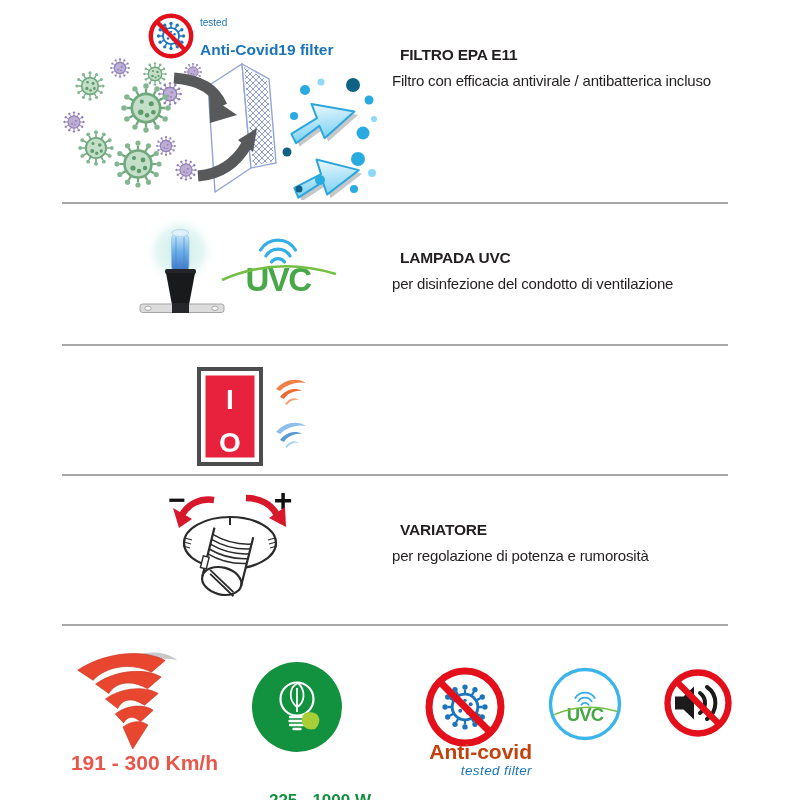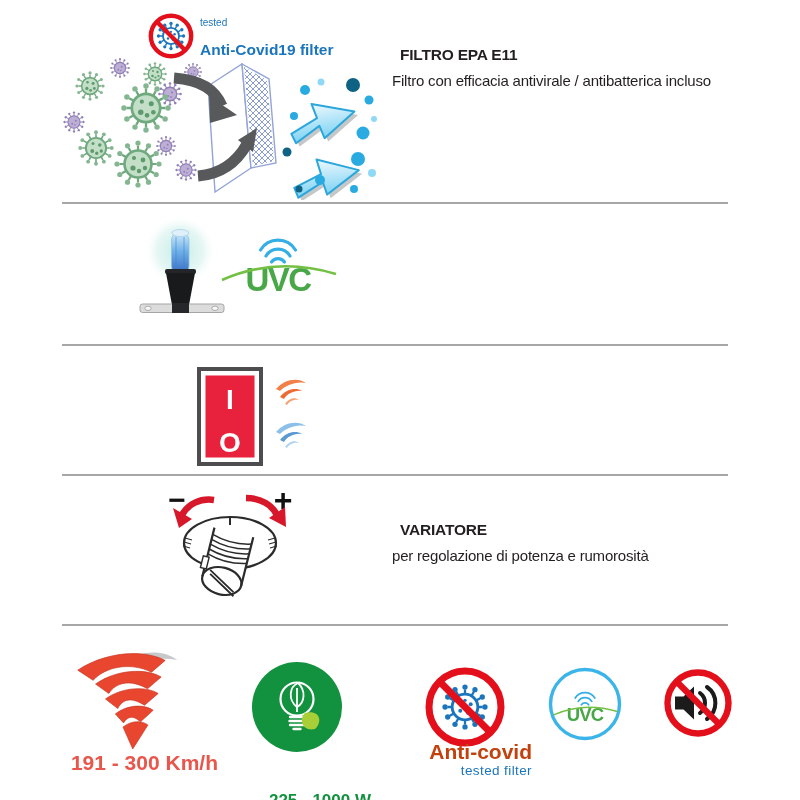--- a/index.html
+++ b/index.html
@@ -11,21 +11,21 @@
   .logo-text{margin-left:4px;padding-top:8px;line-height:1;}
   .logo-tested{font-size:10px;color:#1b75bc;display:block;}
   .logo-name{font-size:15.5px;font-weight:bold;color:#1b75bc;display:block;margin-top:14px;}
   .feature-text{position:absolute;left:392px;width:350px;}
   .feature-text h3{margin:8px;font-size:15.5px;line-height:17px;font-weight:bold;letter-spacing:-0.2px;color:#231f20;}
   .feature-text p{margin:1px 0 0 0;font-size:15px;line-height:19px;color:#231f20;letter-spacing:-0.2px;}
   .badge-label{position:absolute;text-align:right;line-height:1.1;}
   .lbl-speed{left:48px;top:751px;width:170px;font-size:21px;font-weight:bold;color:#e8564c;}
   .lbl-power{left:226px;top:792px;width:145px;font-size:17px;color:#12913e;font-weight:bold;}
   .lbl-anticovid{left:400px;top:740px;width:132px;font-size:21px;font-weight:bold;color:#c2410c;}
-  .lbl-anticovid-sub{left:400px;top:764px;width:132px;font-size:13.5px;color:#1b75bc;letter-spacing:0.4px;}
+  .lbl-anticovid-sub{left:400px;top:764px;width:132px;font-size:13.5px;color:#1b75bc;letter-spacing:0.4px;font-style:italic;}
   svg text{font-family:"Liberation Sans",sans-serif;}
 </style>
 </head>
 <body>
 
 <div class="page">
 
   <svg width="0" height="0" style="position:absolute" aria-hidden="true">
     <defs>
       <linearGradient id="bluegrad" x1="0" y1="0" x2="0" y2="1">
@@ -212,20 +212,24 @@
       <rect x="47" y="56" width="31" height="5" rx="2" fill="#242528"></rect>
       <path d="M48,60 L77,60 L71,92 L54,92 Z" fill="#191a1c"></path>
       <rect x="22" y="91" width="84" height="8.5" rx="2.5" fill="#dcdcdc" stroke="#a5a5a5" stroke-width="1"></rect>
       <ellipse cx="30" cy="95.3" rx="3.2" ry="2.2" fill="#f6f6f6" stroke="#999999" stroke-width="0.8"></ellipse>
       <ellipse cx="97" cy="95.3" rx="3.2" ry="2.2" fill="#f6f6f6" stroke="#999999" stroke-width="0.8"></ellipse>
       <rect x="54" y="90" width="17" height="10" fill="#26272a"></rect>
     </g>
     <use href="#uvcLogo" transform="translate(160,53)"></use>
   </svg>
 
+  <div class="feature-text" style="top:241px">
+    <h3>LAMPADA UVC</h3>
+    <p>per disinfezione del condotto di ventilazione</p>
+  </div>
 
   <div class="divider" style="top:344px"></div>
 
   <svg class="abs" style="left:196px;top:366px" width="112" height="104" viewBox="0 0 112 104">
     <g>
       <rect x="3" y="3" width="62" height="95" fill="#fff" stroke="#4d4d4f" stroke-width="4"></rect>
       <rect x="9.5" y="9.5" width="49" height="82" fill="#e8213d"></rect>
       <text x="34" y="43" text-anchor="middle" font-size="28" font-weight="bold" fill="#fff">I</text>
       <text x="34" y="86" text-anchor="middle" font-size="28" font-weight="bold" fill="#fff">O</text>
     </g>

